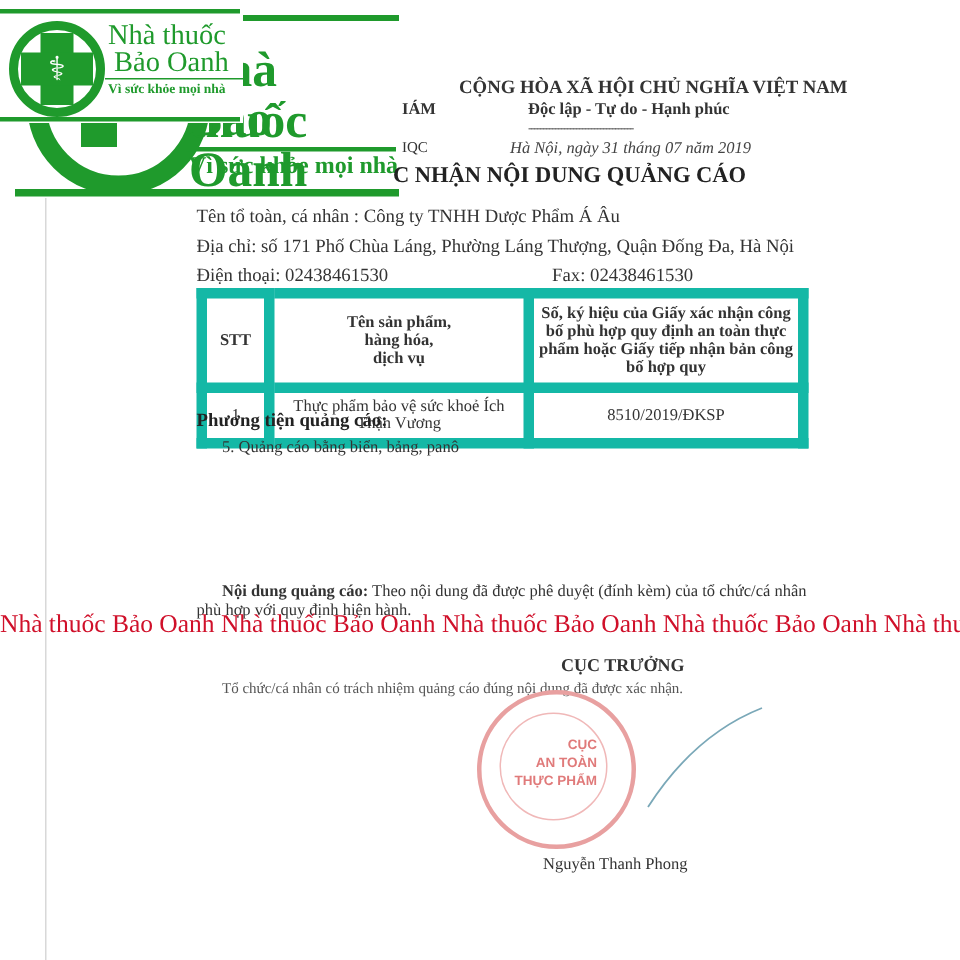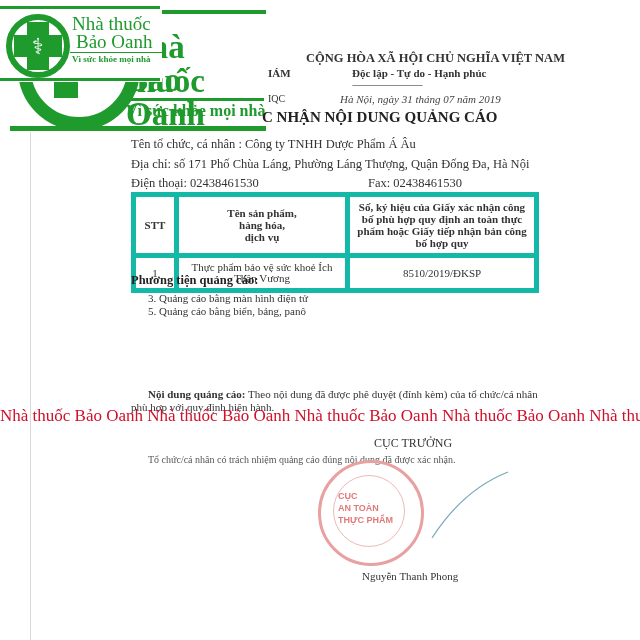--- a/index.html
+++ b/index.html
@@ -36,34 +36,34 @@
   .partial { font-size:11px; font-weight:bold; color:#333; }
   .nation { left:306px; top:51px; font-size:12.5px; font-weight:bold; color:#333; }
   .motto { left:352px; top:67px; font-size:11px; font-weight:bold; color:#333; }
   .dashes { left:352px; top:80px; font-size:9px; color:#555; letter-spacing:-1px; }
   .date { left:340px; top:93px; font-size:11px; font-style:italic; color:#444; }
   .title { left:262px; top:109px; font-size:15px; font-weight:bold; color:#222; }
 
   .info { left:131px; font-size:12.5px; color:#333; }
 
   table.prod { position:absolute; left:131px; top:192px; width:408px; border-collapse:collapse; font-size:11px; color:#333; }
-  table.prod td, table.prod th { border:5px solid #14b8a6; text-align:center; padding:4px 3px;margin-top:8px; }
+  table.prod td, table.prod th { border:7px solid #14b8a6; text-align:center; padding:4px 3px;margin-top:8px; }
   table.prod th { font-weight:bold; height:45px; }
   table.prod td.left { text-align:center; line-height:11px; }
 
   .section-h { left:131px; top:273px; font-size:12.5px; font-weight:bold; color:#222; }
   .list { left:148px; top:292px; font-size:11px; color:#333; line-height:13.3px; margin:0; padding:0; list-style:none; }
   .content { left:131px; top:388px; width:410px; font-size:11px; color:#333; line-height:13px; text-indent:17px; }
   .respons { left:148px; top:414px; font-size:10px; color:#555;margin-top:40px; }
   .watermark { left:0; top:406px; width:640px; white-space:nowrap; font-size:17px; color:#d0102a; overflow:hidden; }
-  .chief { left:374px; top:436px; font-size:12px; font-weight:normal; color:#333; }
+  .chief { left:374px; top:436px; font-size:12px; font-weight:bold; color:#333; }
 
   .stamp { left:318px; top:460px; width:100px; height:100px; border:3px solid #e8a0a0; border-radius:50%; }
   .stamp-inner { left:333px; top:475px; width:70px; height:70px; border:1px solid #f0b8b8; border-radius:50%; }
-  .stamp-text { left:338px; top:490px; width:60px; text-align:left; font-family:"Liberation Sans", sans-serif; font-size:9px; font-weight:bold; color:#e07a7a; line-height:12px; }
+  .stamp-text { left:338px; top:490px; width:60px; text-align:right; font-family:"Liberation Sans", sans-serif; font-size:9px; font-weight:bold; color:#e07a7a; line-height:12px; }
   .sig { left:430px; top:470px; width:80px; height:70px; }
   .signer { left:362px; top:570px; font-size:11px; color:#333; }
 </style>
 </head>
 <body>
 
 <div class="abs vline"></div>
 
 <div class="abs logo-big">
   <div class="abs bar-top"></div>
@@ -90,21 +90,21 @@
 </div>
 
 <div class="abs partial" style="left:268px;top:67px">IÁM</div>
 <div class="abs partial" style="left:268px;top:93px;font-weight:normal;font-size:10px">IQC</div>
 <div class="abs nation">CỘNG HÒA XÃ HỘI CHỦ NGHĨA VIỆT NAM</div>
 <div class="abs motto">Độc lập - Tự do - Hạnh phúc</div>
 <div class="abs dashes">-----------------------------------</div>
 <div class="abs date">Hà Nội, ngày 31 tháng 07 năm 2019</div>
 <div class="abs title">C NHẬN NỘI DUNG QUẢNG CÁO</div>
 
-<div class="abs info" style="top:137px">Tên tổ chức, cá nhân : Công ty TNHH Dược Phẩm Á Âu</div>
+<div class="abs info" style="top:137px">Tên tổ toàn, cá nhân : Công ty TNHH Dược Phẩm Á Âu</div>
 <div class="abs info" style="top:157px">Địa chỉ: số 171 Phố Chùa Láng, Phường Láng Thượng, Quận Đống Đa, Hà Nội</div>
 <div class="abs info" style="top:176px">Điện thoại: 02438461530</div>
 <div class="abs info" style="left:368px;top:176px">Fax: 02438461530</div>
 
 <table class="prod">
   <tbody>
       <tr>
     <th style="width:32px">STT</th>
     <th style="width:160px;white-space:pre-line;line-height:12px">Tên sản phẩm,
 hàng hóa,
@@ -114,21 +114,20 @@
   <tr>
     <td style="height:20px">1</td>
     <td class="left">Thực phẩm bảo vệ sức khoẻ Ích Thận Vương</td>
     <td>8510/2019/ĐKSP</td>
   </tr>
 </tbody>
   </table>
 
 <div class="abs section-h">Phương tiện quảng cáo:</div>
 <ul class="abs list">
-  <li>3. Quảng cáo bằng màn hình điện tử</li>
   <li>5. Quảng cáo bằng biển, bảng, panô</li>
 </ul>
 
 <div class="abs content">
   <b>Nội dung quảng cáo:</b><span> Theo nội dung đã được phê duyệt (đính kèm) của tổ chức/cá nhân phù hợp với quy định hiện hành.</span>
 </div>
 <div class="abs respons">Tổ chức/cá nhân có trách nhiệm quảng cáo đúng nội dung đã được xác nhận.</div>
 
 <div class="abs watermark">Nhà thuốc Bảo Oanh Nhà thuốc Bảo Oanh Nhà thuốc Bảo Oanh Nhà thuốc Bảo Oanh Nhà thuốc Bảo Oanh</div>
 

